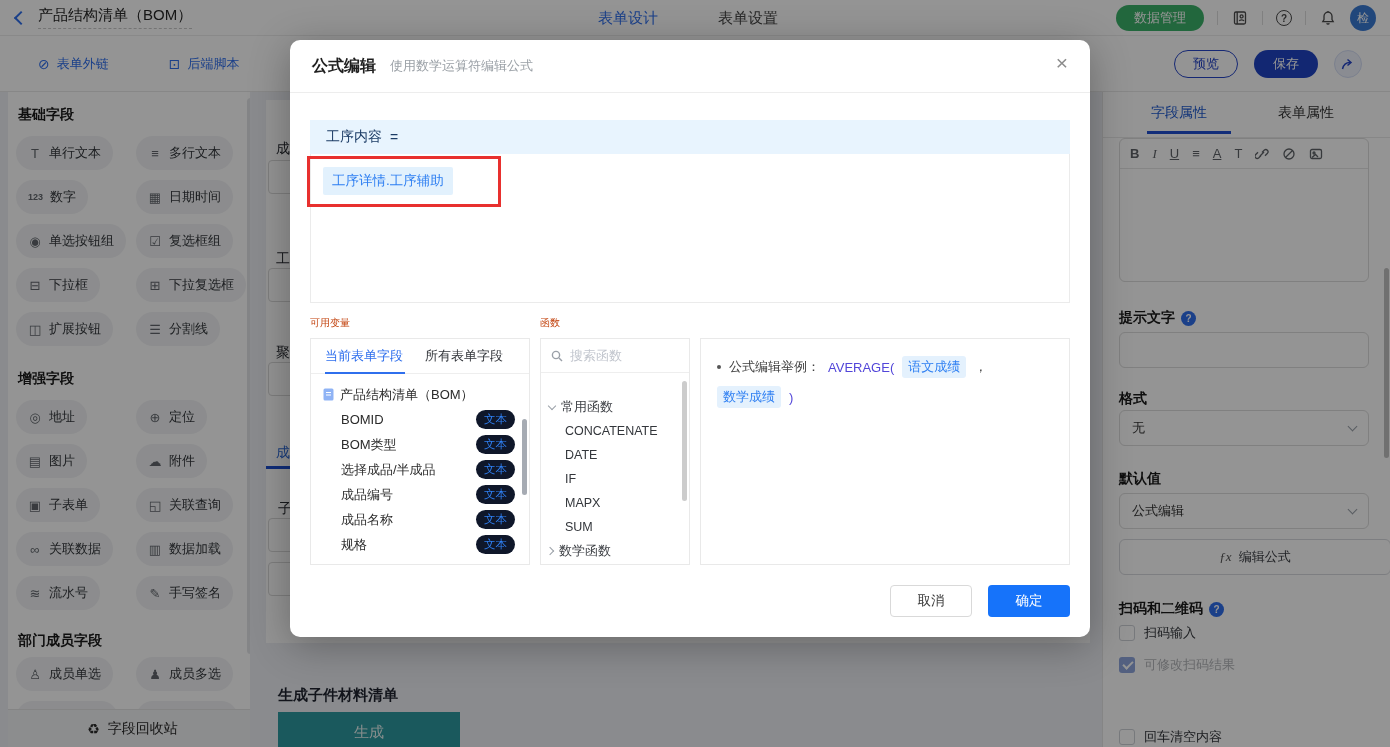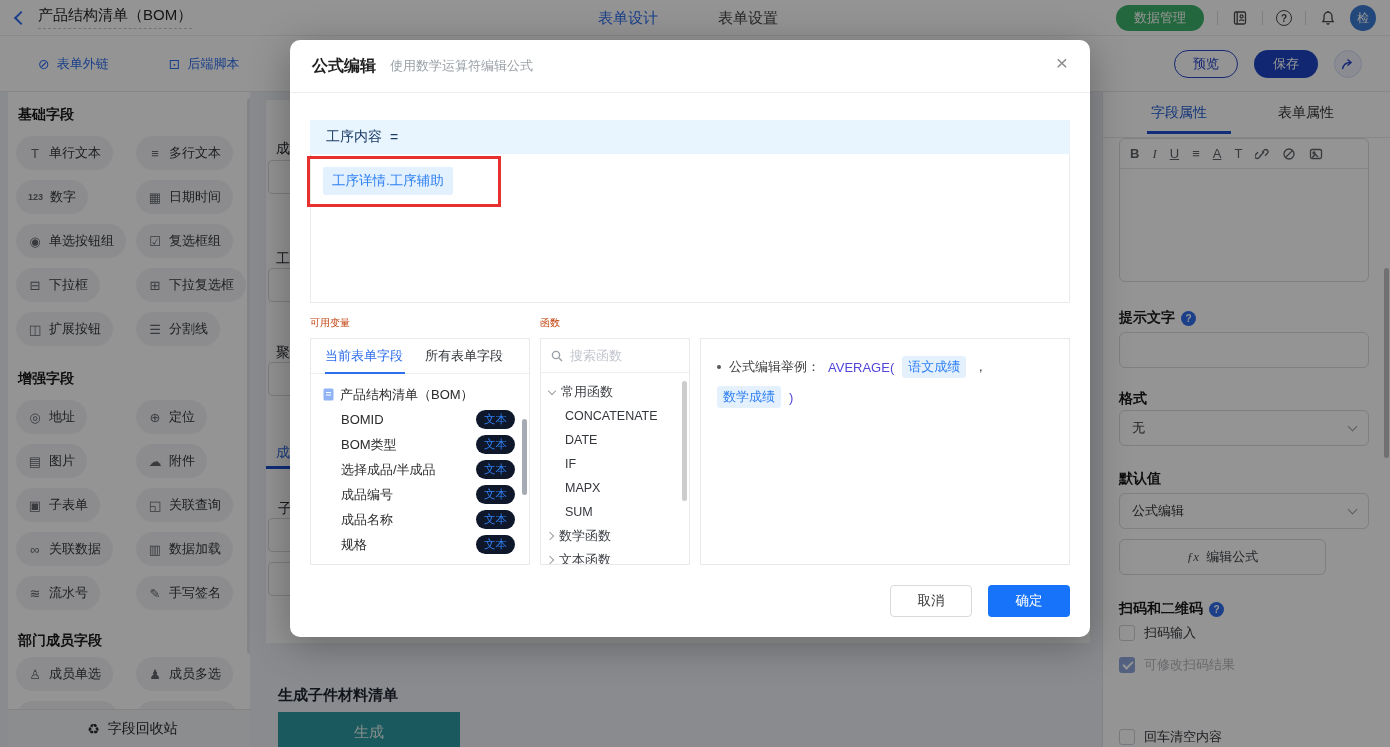--- a/index.html
+++ b/index.html
@@ -80,21 +80,21 @@
   .r-lab { position:absolute; left:16px; font-size:14px; font-weight:bold; color:#1a1a1a; display:flex; gap:6px; align-items:center; }
   .helpdot { width:15px; height:15px; border-radius:50%; background:#2f6fed; color:#fff; font-size:10px;
              font-weight:bold; display:flex; align-items:center; justify-content:center; }
   .r-input { position:absolute; left:16px; width:250px; height:36px; border:1px solid #dcdcdc;
              border-radius:6px; background:#fff; font-size:13px; padding:0 10px; color:#333; }
   .r-select { position:absolute; left:16px; width:250px; height:36px; border:1px solid #dcdcdc; border-radius:6px;
               background:#fff; display:flex; align-items:center; padding:0 12px; font-size:13px; color:#333;
               justify-content:space-between; cursor:pointer; }
   .chev { width:7px; height:7px; border-right:1.6px solid #9aa0a8; border-bottom:1.6px solid #9aa0a8;
           transform:rotate(45deg); margin-top:-3px; }
-  .r-btn { position:absolute; left:16px; width:207px; height:36px; border:1px solid #d8dadf; border-radius:6px;
+  .r-btn { position:absolute; left:16px; width:272px; height:36px; border:1px solid #d8dadf; border-radius:6px;
            background:#fff; display:flex; align-items:center; justify-content:center; gap:7px; font-size:13px;
            color:#3b3e44; cursor:pointer; }
   .fx { font-style:italic; font-family:"Liberation Serif","DejaVu Serif",serif; color:#555; }
   .cbrow { position:absolute; left:16px; display:flex; align-items:center; gap:9px; font-size:13px; color:#33363b; }
   .cb { width:16px; height:16px; border:1.5px solid #cdd0d6; border-radius:3px; background:#fff; }
   .cb.checked { border:none; background:#8fa6dd; position:relative; }
   .cb.checked::after { content:""; position:absolute; left:3.5px; top:4px; width:8px; height:4px;
                        border-left:2px solid #fff; border-bottom:2px solid #fff; transform:rotate(-45deg); }
   .muted { color:#b4b6ba; }
   .r-scroll { position:absolute; left:1384px; top:268px; width:5px; height:190px; background:#c2c2c2;
@@ -472,21 +472,21 @@
     </div>
 
     <div class="panel" style="left:250px;width:150px">
       <div class="s-row">
         <svg width="12" height="12" viewBox="0 0 12 12" fill="none" stroke="#9aa0a8" stroke-width="1.4">
             <circle cx="5" cy="5" r="3.6"></circle>
             <line x1="8" y1="8" x2="11" y2="11"></line>
           </svg>
         <input class="fn-search" placeholder="搜索函数" style="">
       </div>
-      <div class="g-row" style="margin-top:7px">
+      <div class="g-row" style="margin-top:22px">
         <span class="car-d"></span>
         <span>常用函数</span>
       </div>
       <div class="i-row">
           <span>CONCATENATE</span>
         </div>
       <div class="i-row">
           <span>DATE</span>
         </div>
       <div class="i-row">

